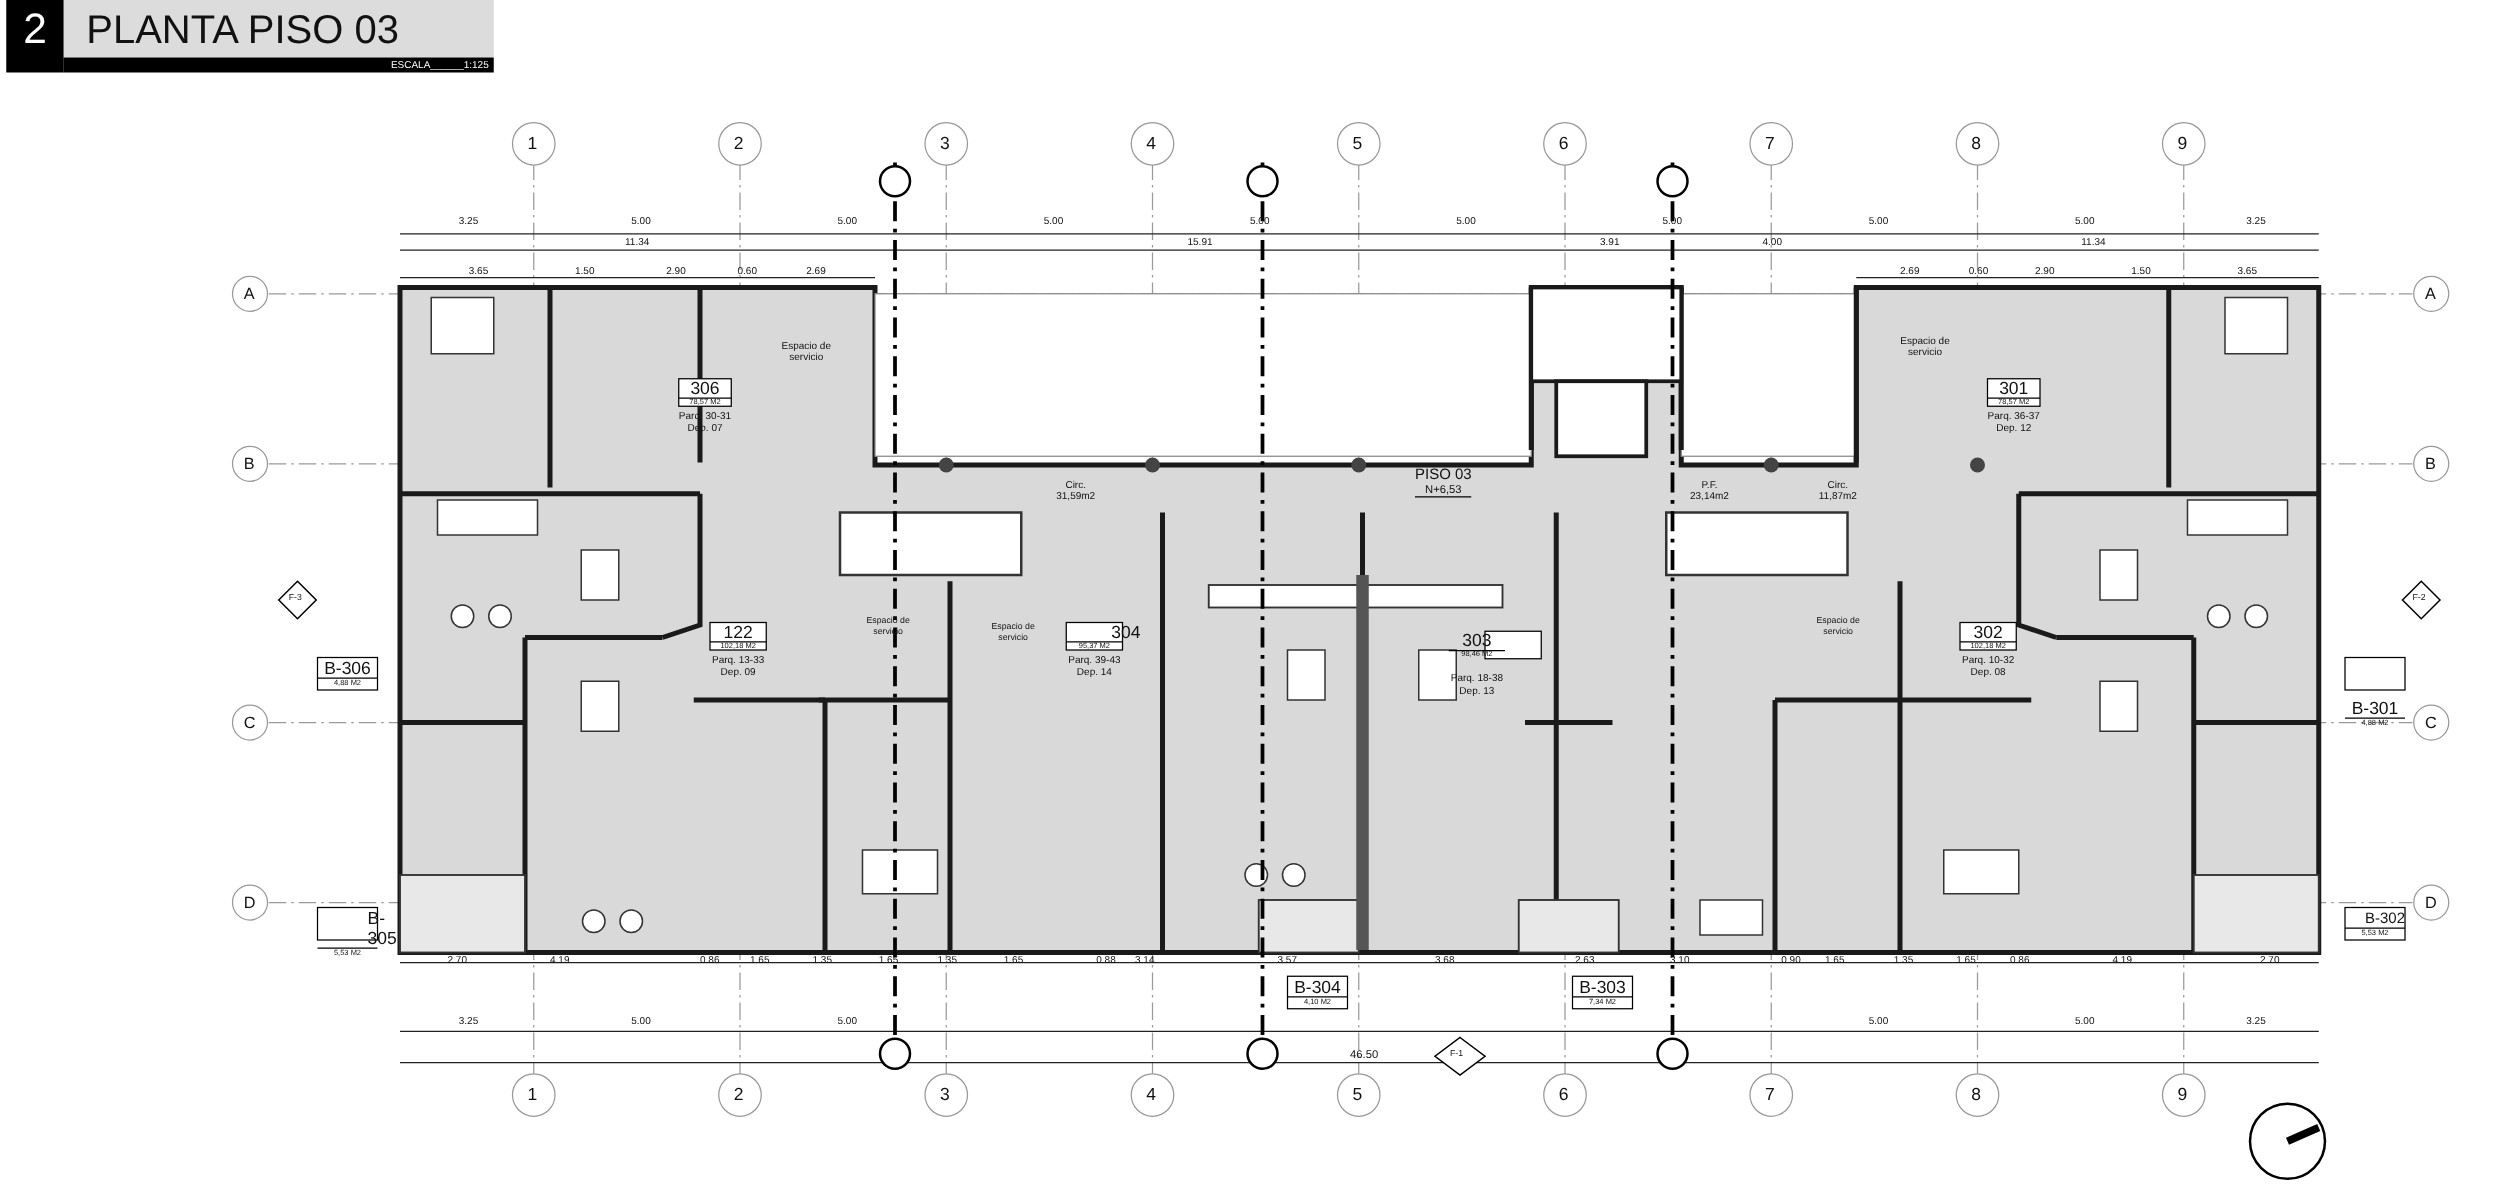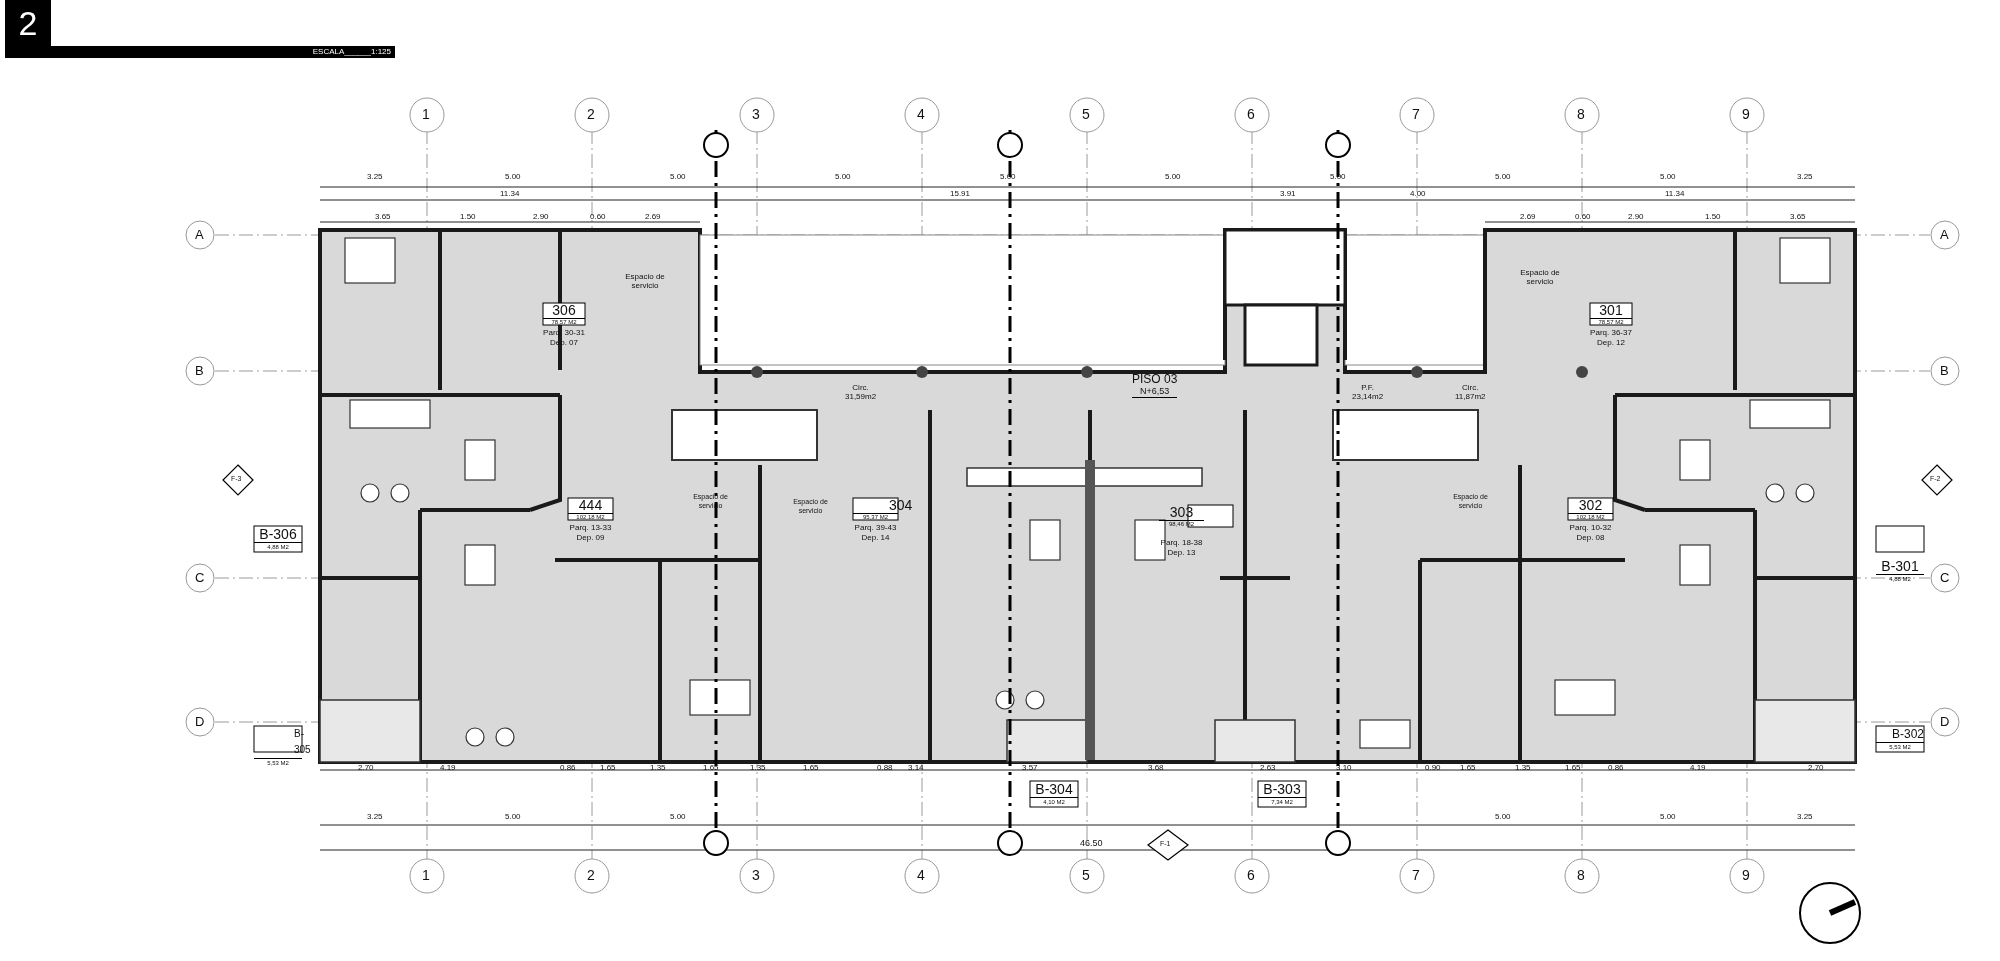--- a/index.html
+++ b/index.html
@@ -8,20 +8,21 @@
   .title-num{position:absolute;left:0;top:0;width:46px;height:58px;background:#000;color:#fff;font-size:34px;line-height:46px;text-align:center;}
   .title-text{position:absolute;left:46px;top:0;width:344px;height:46px;background:#dcdcdc;font-size:32px;line-height:46px;padding-left:18px;box-sizing:border-box;}
   .title-scale{position:absolute;left:46px;top:46px;width:344px;height:12px;background:#000;color:#fff;font-size:8px;line-height:12px;text-align:right;padding-right:4px;box-sizing:border-box;}
   svg{position:absolute;left:0;top:0;}
 </style>
 </head>
 <body>
 
 <div class="title-block">
   <div class="title-num">2</div>
+  <div class="title-text">PLANTA PISO 03</div>
   <div class="title-scale">ESCALA______1:125</div>
 </div>
 
 <svg width="2000" height="961" viewBox="0 0 2000 961">
 
   <g stroke="#9a9a9a" stroke-width="1" stroke-dasharray="14 4 2 4">
     <line x1="427" y1="130" x2="427" y2="860"></line>
     <line x1="592" y1="130" x2="592" y2="860"></line>
     <line x1="757" y1="130" x2="757" y2="860"></line>
     <line x1="922" y1="130" x2="922" y2="860"></line>
@@ -289,21 +290,21 @@
   <span style="position:absolute;left:1690px;top:763px;font-size:8px;">4.19</span>
   <span style="position:absolute;left:1808px;top:763px;font-size:8px;">2.70</span>
 
   <div style="position:absolute;left:543px;top:303px;width:42px;text-align:center;">
     <div style="font-size:14px;line-height:15px;">306</div>
     <div style="font-size:6px;line-height:7px;border-top:1px solid #000;">78,57 M2</div>
     <div style="font-size:8px;line-height:10px;margin-top:2px;white-space:nowrap;">Parq. 30-31</div>
     <div style="font-size:8px;line-height:10px;">Dep. 07</div>
   </div>
   <div style="position:absolute;left:568px;top:498px;width:45px;text-align:center;">
-    <div style="font-size:14px;line-height:15px;">444</div>
+    <div style="font-size:14px;line-height:15px;">122</div>
     <div style="font-size:6px;line-height:7px;border-top:1px solid #000;">102,18 M2</div>
     <div style="font-size:8px;line-height:10px;margin-top:2px;white-space:nowrap;">Parq. 13-33</div>
     <div style="font-size:8px;line-height:10px;">Dep. 09</div>
   </div>
   <div style="position:absolute;left:853px;top:498px;width:45px;text-align:center;">
     <div style="font-size:14px;line-height:15px;margin-left:36px;">304</div>
     <div style="font-size:6px;line-height:7px;border-top:1px solid #000;">95,37 M2</div>
     <div style="font-size:8px;line-height:10px;margin-top:2px;white-space:nowrap;">Parq. 39-43</div>
     <div style="font-size:8px;line-height:10px;">Dep. 14</div>
   </div>
@@ -324,21 +325,21 @@
     <div style="font-size:6px;line-height:7px;border-top:1px solid #000;">78,57 M2</div>
     <div style="font-size:8px;line-height:10px;margin-top:2px;white-space:nowrap;">Parq. 36-37</div>
     <div style="font-size:8px;line-height:10px;">Dep. 12</div>
   </div>
 
   <div style="position:absolute;left:254px;top:526px;width:48px;text-align:center;">
     <div style="font-size:14px;line-height:16px;">B-306</div>
     <div style="font-size:6px;line-height:8px;border-top:1px solid #000;">4,88 M2</div>
   </div>
   <div style="position:absolute;left:254px;top:726px;width:48px;text-align:center;">
-    <div style="font-size:10px;line-height:16px;padding-left:40px;">B-305</div>
+    <div style="font-size:14px;line-height:16px;padding-left:40px;">B-305</div>
     <div style="font-size:6px;line-height:8px;border-top:1px solid #000;">5,53 M2</div>
   </div>
   <div style="position:absolute;left:1030px;top:781px;width:48px;text-align:center;">
     <div style="font-size:14px;line-height:16px;">B-304</div>
     <div style="font-size:6px;line-height:8px;border-top:1px solid #000;">4,10 M2</div>
   </div>
   <div style="position:absolute;left:1258px;top:781px;width:48px;text-align:center;">
     <div style="font-size:14px;line-height:16px;">B-303</div>
     <div style="font-size:6px;line-height:8px;border-top:1px solid #000;">7,34 M2</div>
   </div>

